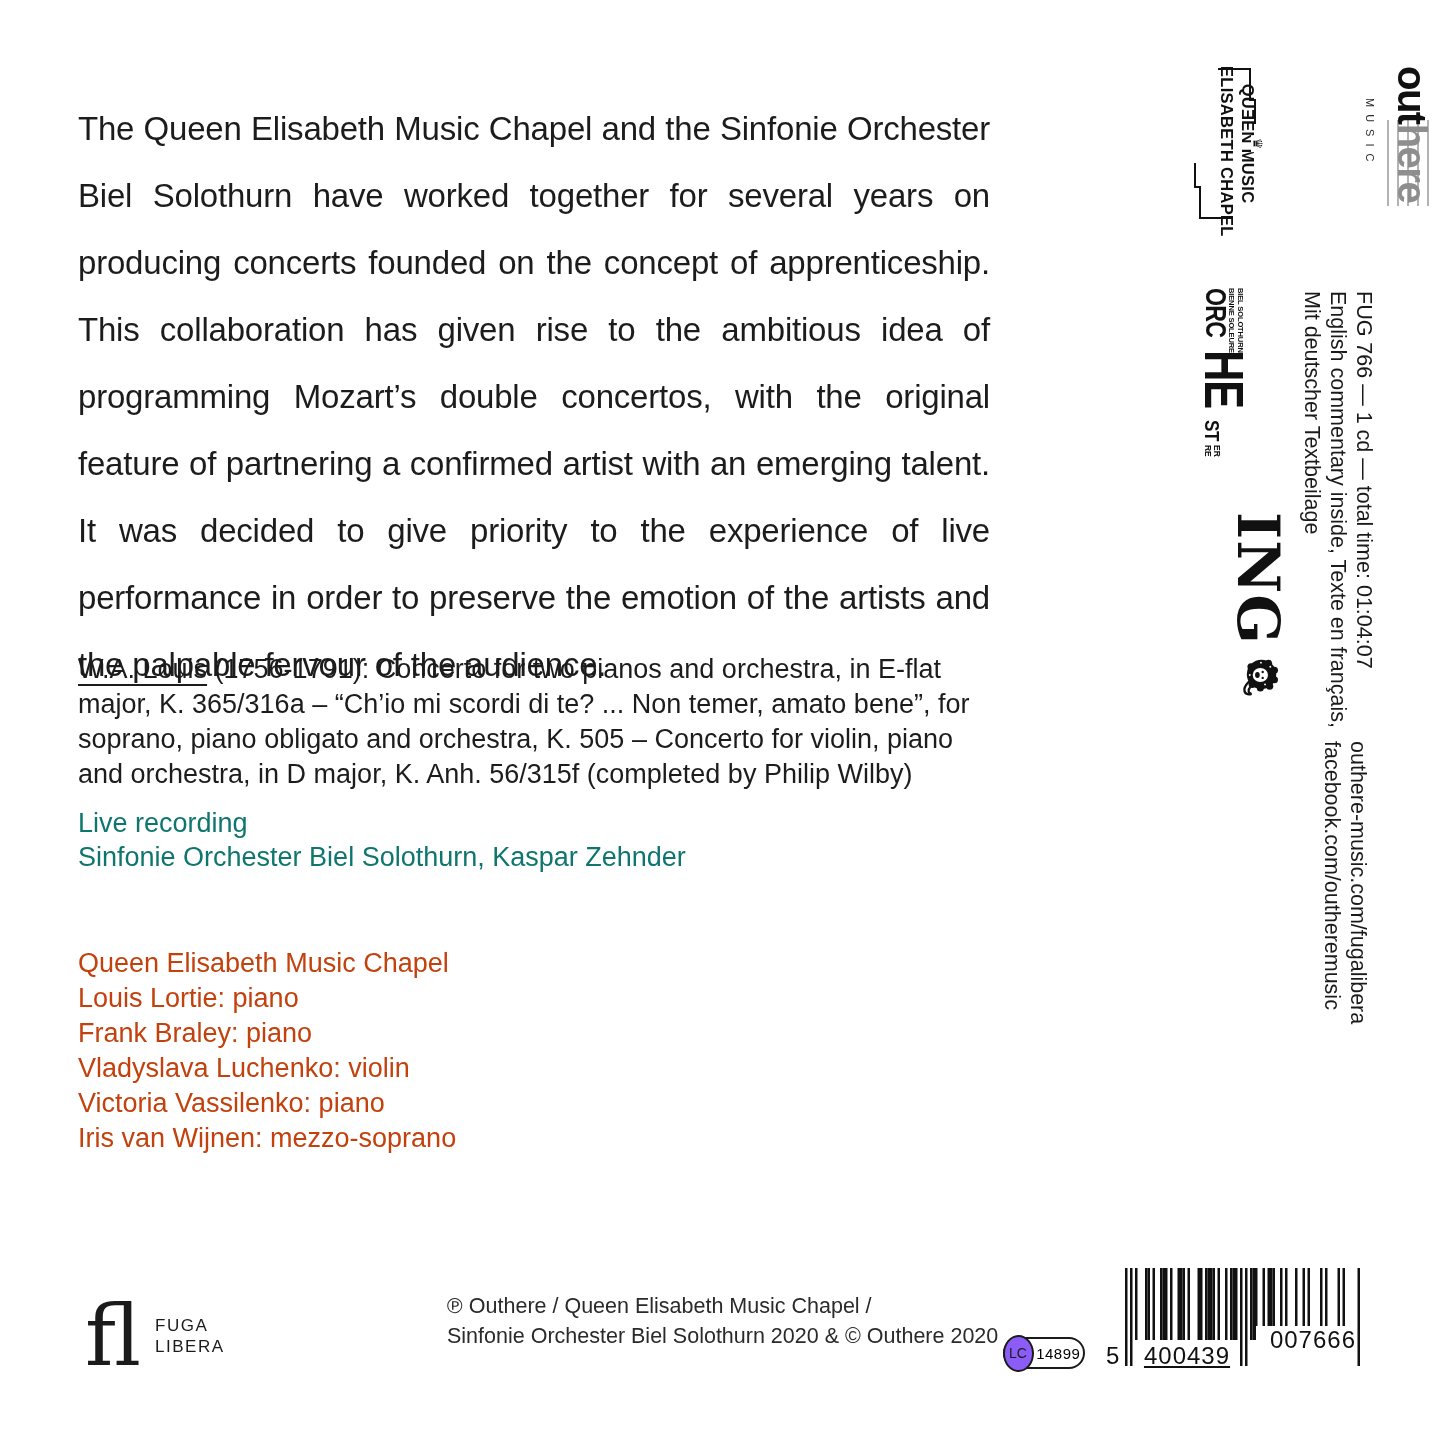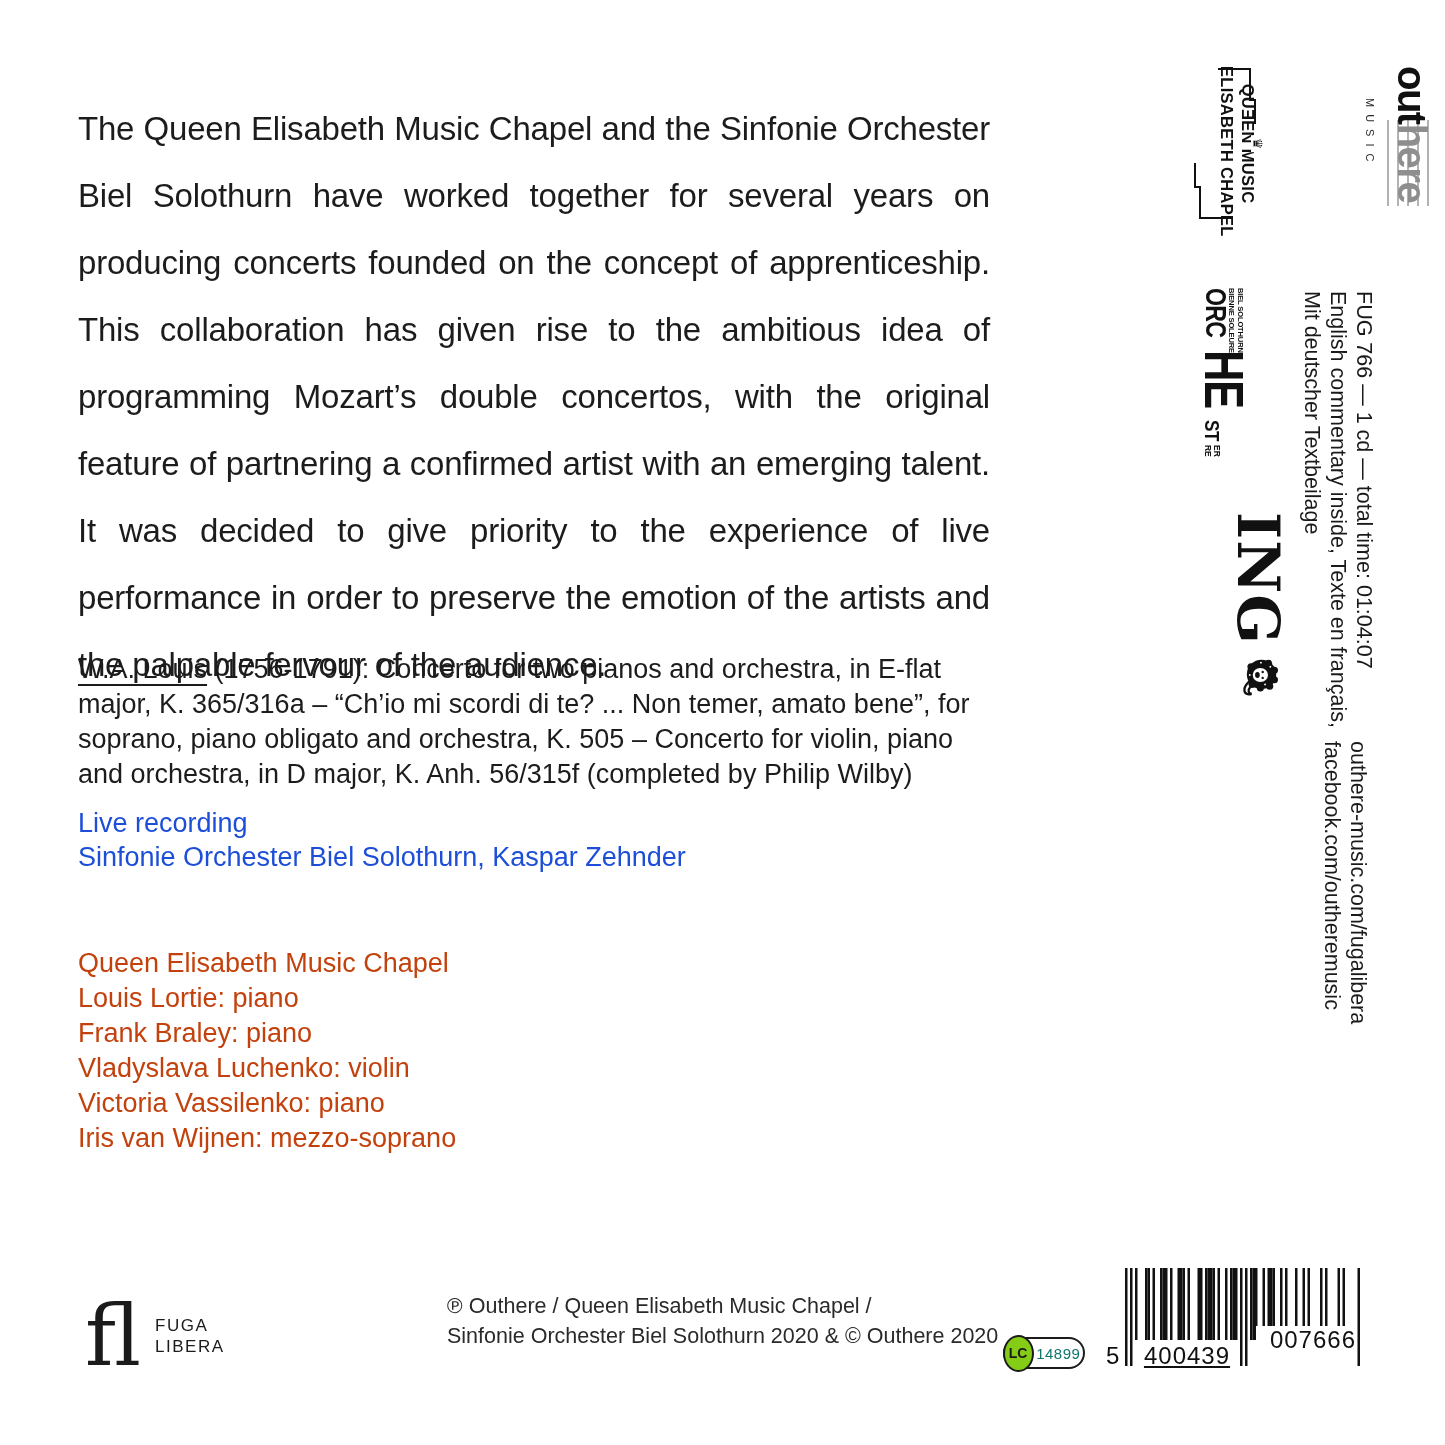--- a/index.html
+++ b/index.html
@@ -15,21 +15,21 @@
   .intro {
     left:78px; top:62px; width:912px;
     font-size:33px; line-height:67px; letter-spacing:-0.2px;
     text-align:justify; color:#1c1c1c;
   }
   .works {
     left:78px; top:625px; width:900px;
     font-size:27px; line-height:35px; color:#1c1c1c;
   }
   .works .composer { text-decoration:underline; text-underline-offset:6px; text-decoration-thickness:1.5px; }
-  .bodyline { left:78px; font-size:27px; line-height:35px; color:#1d4ed8; white-space:nowrap; }
+  .bodyline { left:78px; font-size:27px; line-height:35px; color:#0f766e; white-space:nowrap; }
   .credits { left:78px; top:946px; font-size:27px; line-height:35px; color:#c2410c; }
 
   
   .catalog { font-size:21.5px; line-height:26px; color:#1a1a1a; }
   .weblinks { font-size:21.5px; line-height:26px; color:#1a1a1a; }
 
   
   .q-inner { position:relative; width:155px; height:66px; }
   .q-line { position:relative; text-align:center; font-weight:700; font-size:16.5px; line-height:21px; letter-spacing:0.3px; color:#111; white-space:nowrap; }
   .q-crown { position:absolute; left:50%; top:-6px; transform:translateX(-50%); font-size:13px; line-height:13px; color:#111; background:#fff; padding:0 3px; z-index:2; }
@@ -57,22 +57,22 @@
   
   .ing-inner { display:flex; align-items:center; width:185px; height:75px; }
   .ing-word { font-family:"DejaVu Serif", serif; font-weight:700; font-size:58px; line-height:70px; letter-spacing:1px; color:#111; }
 
   
   .fuga { left:85px; top:1300px; display:flex; align-items:center; }
   .fuga-glyph { font-family:"DejaVu Serif", serif; font-size:84px; line-height:72px; color:#1b1b1b; }
   .fuga-name { margin-left:14px; font-size:17px; line-height:21px; letter-spacing:1.5px; color:#1b1b1b; }
   .madein { left:447px; top:1292px; font-size:21.5px; line-height:29.5px; color:#2a2a2a; }
   .lc { left:1003px; top:1337px; width:82px; height:32px; border:2.5px solid #1b1b1b; border-radius:17px; display:flex; align-items:center; box-sizing:border-box; background:#fff; }
-  .lc-circle { width:31px; height:37px; margin-left:-2.5px; margin-top:-0px; border:2.5px solid #1b1b1b; border-radius:50%; box-sizing:border-box; display:flex; align-items:center; justify-content:center; font-size:14px; font-weight:700; background:#84cc16; }
-  .lc-num { flex:1; text-align:center; font-size:15px; letter-spacing:0.5px; color:#0f766e; }
+  .lc-circle { width:31px; height:37px; margin-left:-2.5px; margin-top:-0px; border:2.5px solid #1b1b1b; border-radius:50%; box-sizing:border-box; display:flex; align-items:center; justify-content:center; font-size:14px; font-weight:400; background:#8b5cf6; }
+  .lc-num { flex:1; text-align:center; font-size:15px; letter-spacing:0.5px; color:#000000; }
   .barcode { left:1098px; top:1266px; width:272px; height:110px; }
   .bc-digit { position:absolute; font-size:24px; color:#111; background:#fff; }
 </style>
 </head>
 <body>
 
 <div class="page">
 
   <p class="abs intro">The Queen Elisabeth Music Chapel and the Sinfonie Orchester Biel Solothurn have worked together for several years on producing concerts founded on the concept of apprenticeship. This collaboration has given rise to the ambitious idea of programming Mozart’s double concertos, with the original feature of partnering a confirmed artist with an emerging talent. It was decided to give priority to the experience of live performance in order to preserve the emotion of the artists and the palpable fervour of the audience.</p>
 

